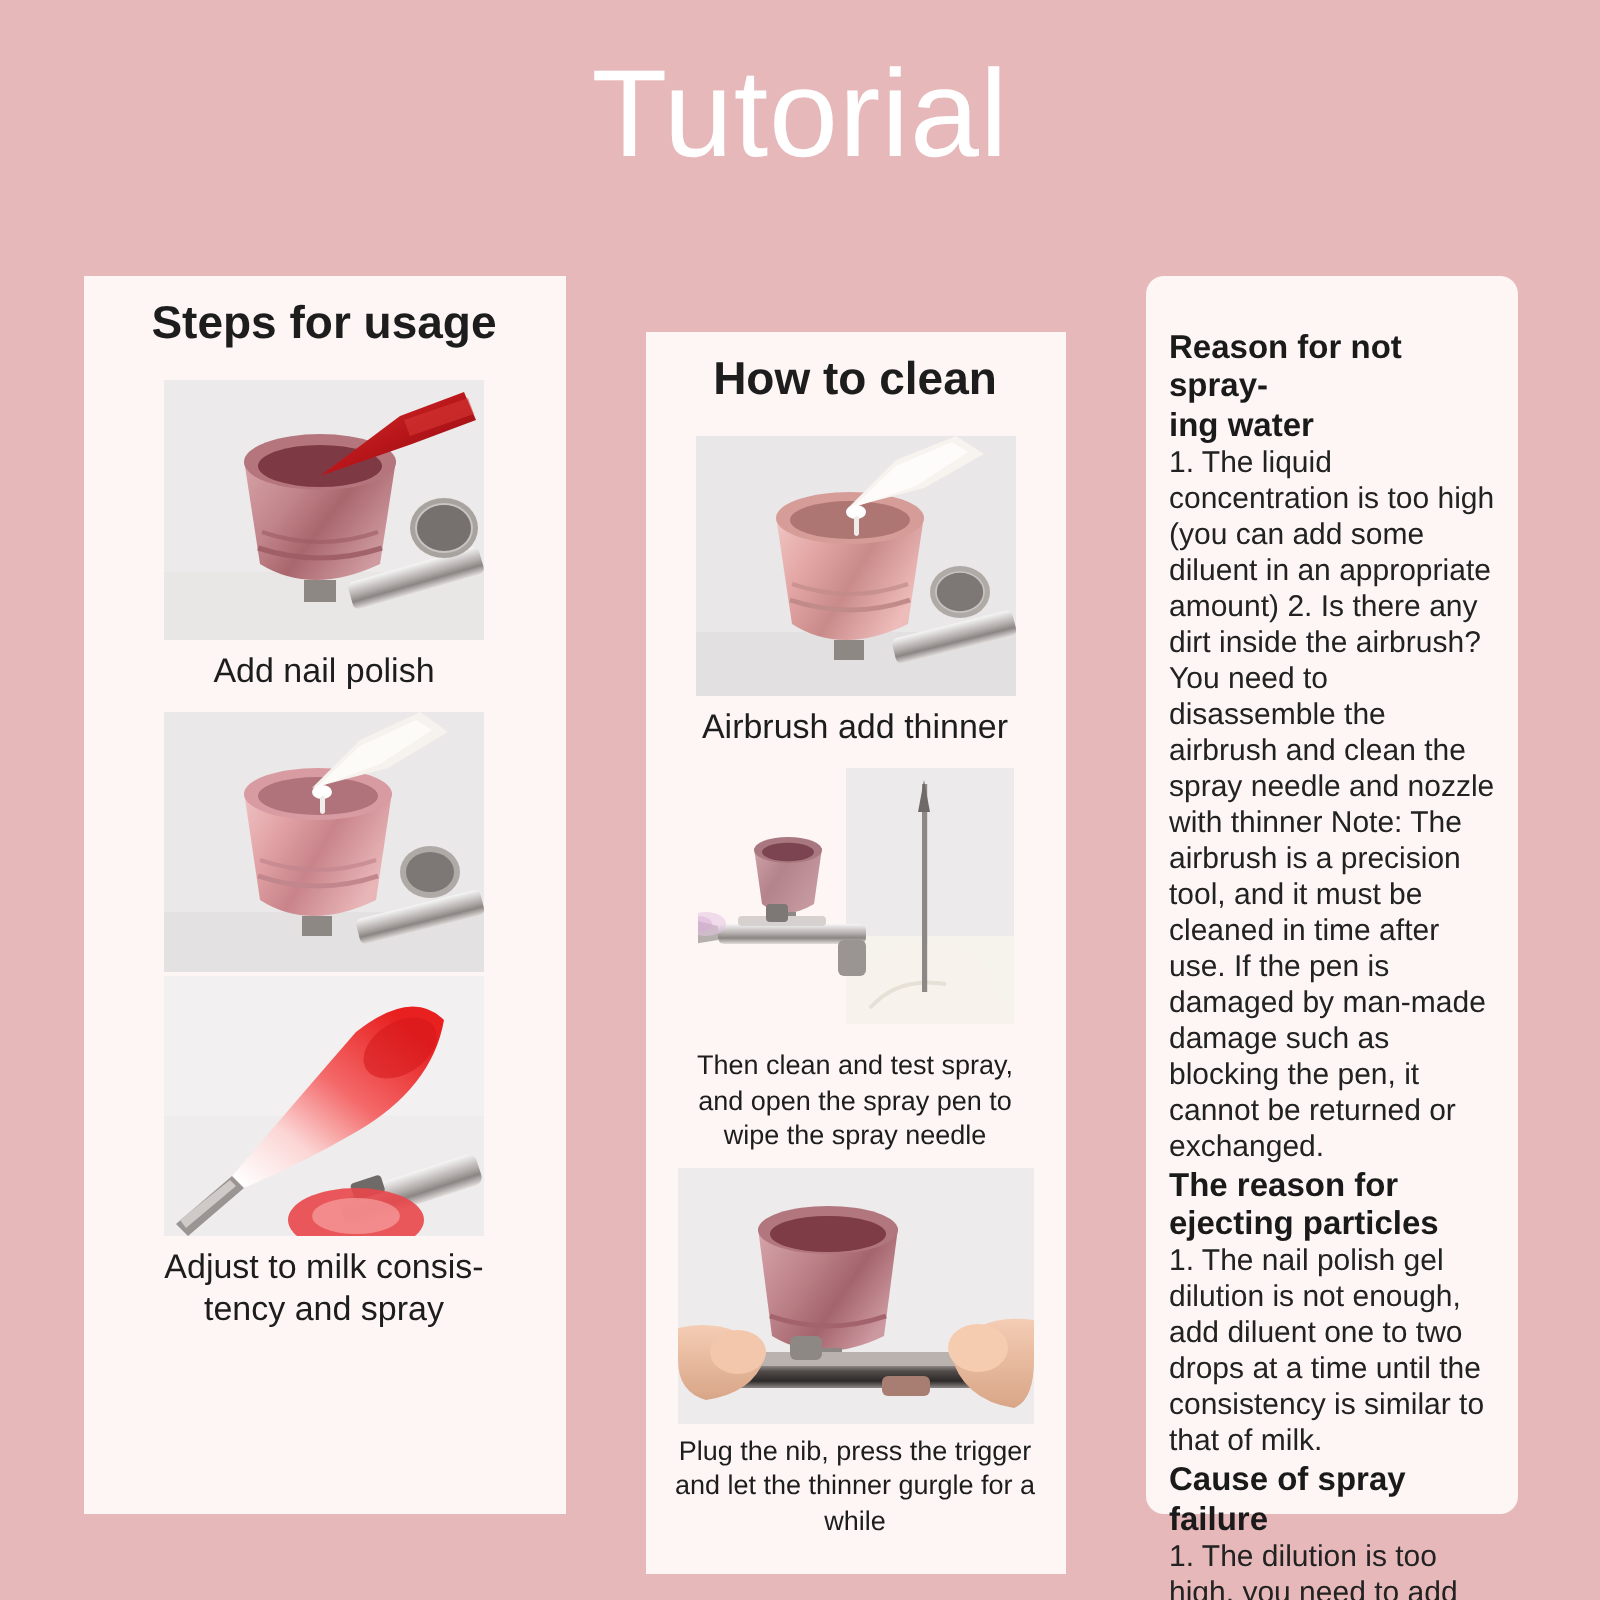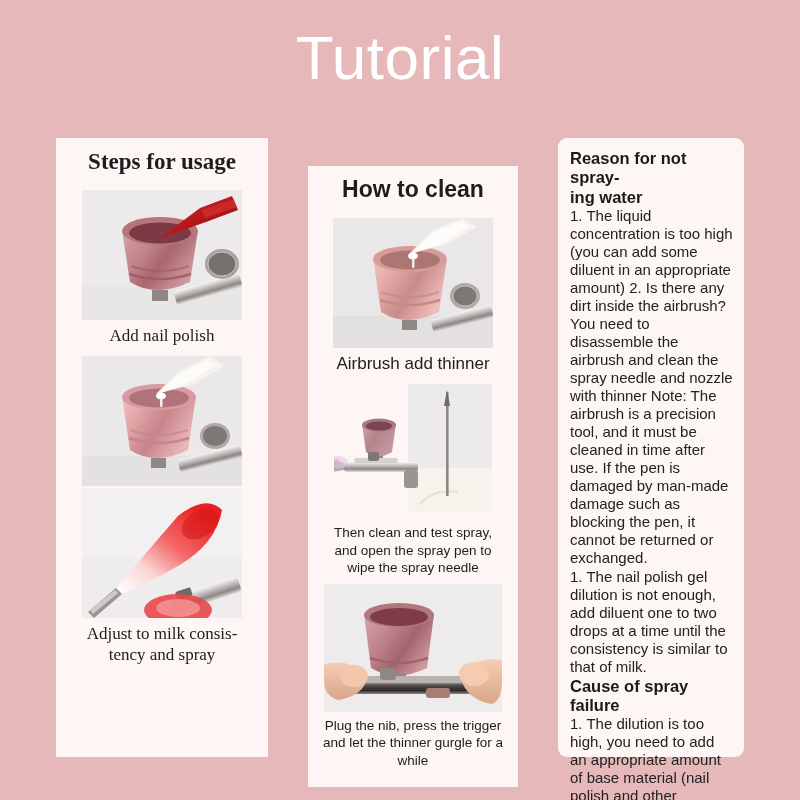--- a/index.html
+++ b/index.html
@@ -37,27 +37,27 @@
     width: 800px;
     display: flex;
     justify-content: center;
     gap: 40px;
   }
 
   .card {
     background: #fdf6f4;
     width: 212px;
   }
-  .card-a { width: 212px; height: 619px; padding: 10px 8px 0; font-family: Liberation Serif, serif; }
+  .card-a { width: 241px; height: 619px; padding: 10px 8px 0; }
   .card-b { width: 210px; height: 621px; padding: 10px 14px 0; margin-top: 28px; }
   .card-c {
     width: 186px;
     height: 619px;
     border-radius: 9px;
-    padding: 10px 11px 8px 12px;
+    padding: 26px 11px 8px 12px;
   }
 
   .col-header {
     text-align: center;
     font-size: 23px;
     font-weight: 700;
     color: #1d1d1d;
     line-height: 1.2;
     margin-bottom: 14px;
   }
@@ -339,20 +339,21 @@
 
     <div class="card card-c">
       <div>
         <div class="sec-head" style="white-space: pre-line;">Reason for not spray-
 ing water</div>
         <div class="sec-body">1. The liquid concentration is too high (you can add some diluent in an appropriate amount)
 2. Is there any dirt inside the airbrush? You need to disassemble the airbrush and clean the spray needle and nozzle with thinner
 Note: The airbrush is a precision tool, and it must be cleaned in time after use. If the pen is damaged by man-made damage such as blocking the pen, it cannot be returned or exchanged.</div>
       </div>
       <div>
+        <div class="sec-head">The reason for ejecting particles</div>
         <div class="sec-body">1. The nail polish gel dilution is not enough, add diluent one to two drops at a time until the consistency is similar to that of milk.</div>
       </div>
       <div>
         <div class="sec-head">Cause of spray failure</div>
         <div class="sec-body">1. The dilution is too high, you need to add an appropriate amount of base material (nail polish and other coloring pigments) to adjust the state to resemble milk</div>
       </div>
     </div>
 
   </div>
 </div>

